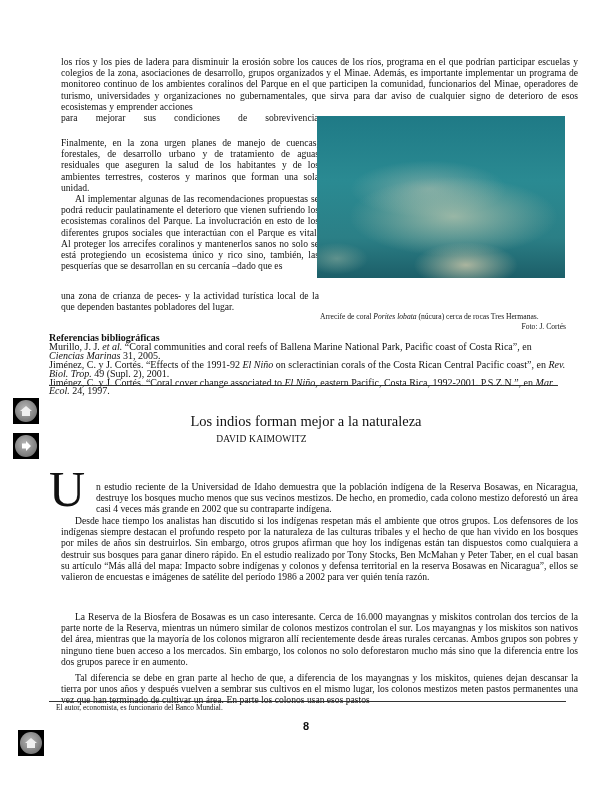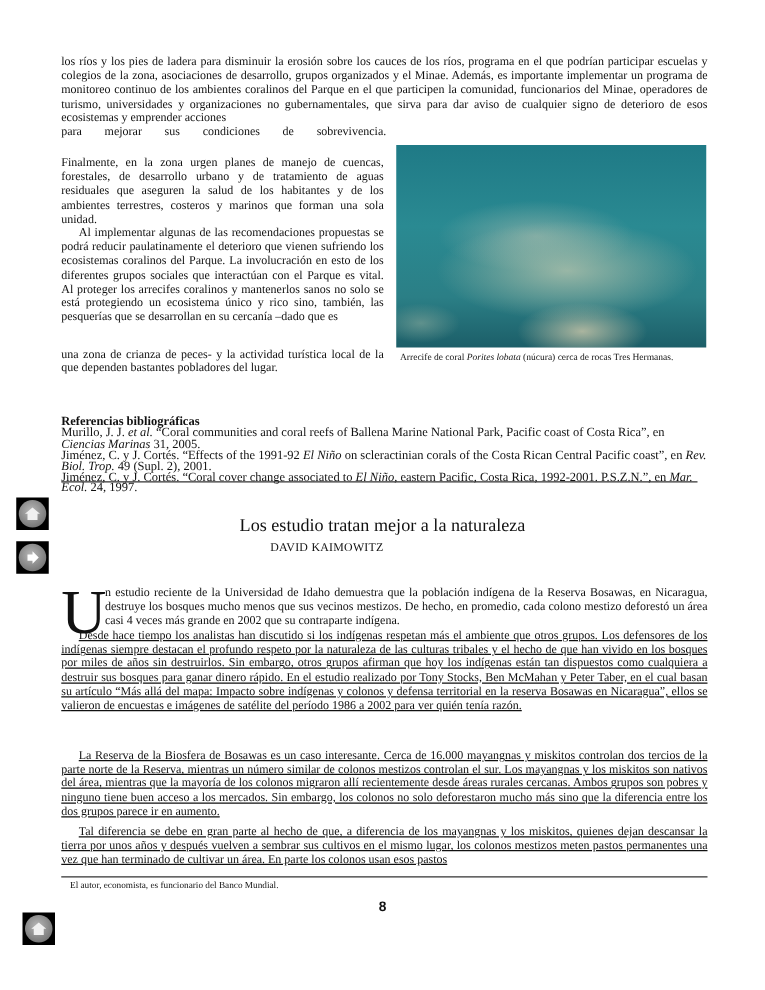--- a/index.html
+++ b/index.html
@@ -1,47 +1,47 @@
 <!DOCTYPE html>
 <html><head>
 <meta charset="utf-8">
 <style>
   html, body { margin: 0; padding: 0; background: #ffffff; }
   body { width: 612px; height: 792px; position: relative; overflow: hidden;
          font-family: "Liberation Serif", serif; color: #111; }
-  .p { position: absolute; font-size: 9.6px; line-height: 11.2px; text-align: justify; margin: 0; }
+  .p { position: absolute; font-size: 9.6px; line-height: 11.2px; text-align: justify; margin: 12px; }
   .top-para { left: 49px; top: 44px; width: 517px; }
   .top-para .lastline { display:block; width: 260px; text-align-last: justify; }
   .col-left { left: 49px; top: 125px; width: 258px; }
   .col-left .indent { text-indent: 14px; display:block; }
   .col-left2 { left: 49px; top: 278px; width: 258px; }
   .photo { position: absolute; left: 317px; top: 116px; width: 248px; height: 162px;
            background:
              radial-gradient(ellipse 60% 35% at 55% 62%, rgba(190,200,175,0.75), rgba(190,200,175,0) 70%),
              radial-gradient(ellipse 45% 25% at 45% 45%, rgba(150,180,170,0.7), rgba(150,180,170,0) 70%),
              radial-gradient(ellipse 30% 20% at 60% 92%, rgba(205,200,170,0.8), rgba(205,200,170,0) 70%),
              radial-gradient(ellipse 18% 14% at 8% 88%, rgba(120,160,150,0.7), rgba(120,160,150,0) 70%),
              linear-gradient(180deg, #1f7a86 0%, #2a8a92 40%, #2b7f86 75%, #1c5e68 100%); }
   .caption { position: absolute; left: 320px; top: 281px; width: 246px; font-size: 7.6px; line-height: 9.5px; }
-  .caption .c1 { display:block; }
+  .caption .c1 { display:block;margin-top:31px; }
   .caption .c2 { display:block; text-align: right; }
   .refs { position: absolute; left: 49px; top: 334px; width: 520px; font-size: 10px; line-height: 8.9px; }
   .refs .h { font-weight: bold; display:block; }
   .refs .r { display:block; }
   .rule { position: absolute; left: 49px; top: 385px; width: 509px; height: 0; border-top: 1px solid #333; }
   .navbtn { position: absolute; left: 13px; width: 26px; height: 26px; background: #000; }
   .navbtn .circle { position:absolute; left:2px; top:2px; width:22px; height:22px; border-radius:50%;
                     background: radial-gradient(circle at 45% 40%, #b8b8b8, #7a7a7a 70%, #5a5a5a); }
   .navbtn .glyph { position:absolute; left:0; top:0; width:26px; height:26px; display:flex; align-items:center; justify-content:center; }
   .title { position: absolute; left: 0; width: 612px; top: 413px; text-align: center; font-size: 14.5px; }
   .author { position: absolute; left: 0; width: 523px; top: 434px; text-align: center; font-size: 9.5px; letter-spacing: 0.2px; }
   .dropcap { position: absolute; left: 49px; top: 467px; font-size: 50px; line-height: 44px; }
   .art1 { left: 84px; top: 469px; width: 482px; }
   .art2 { left: 49px; top: 503px; width: 517px; }
-  .art2 .indent, .art3 .indent, .art4 .indent { text-indent: 14px; display:block;text-decoration:underline; }
+  .art2 .indent, .art3 .indent, .art4 .indent { text-indent: 14px; display:block; }
   .art3 { left: 49px; top: 599px; width: 517px; }
   .art4 { left: 49px; top: 660px; width: 517px; }
   .footrule { position: absolute; left: 49px; top: 701px; width: 517px; border-top: 1px solid #333; }
   .footnote { position: absolute; left: 56px; top: 703px; font-size: 7.4px; }
   .pagenum { position: absolute; left: 0; width: 612px; top: 720px; text-align: center;
              font-family: "Liberation Sans", sans-serif; font-weight: bold; font-size: 11px; }
 </style>
 </head>
 <body>
 
@@ -49,20 +49,21 @@
 
 <p class="p col-left">
   <span class="indent" style="text-indent:0">Finalmente, en la zona urgen planes de manejo de cuencas, forestales, de desarrollo urbano y de tratamiento de aguas residuales que aseguren la salud de los habitantes y de los ambientes terrestres, costeros y marinos que forman una sola unidad.</span>
   <span class="indent">Al implementar algunas de las recomendaciones propuestas se podrá reducir paulatinamente el deterioro que vienen sufriendo los ecosistemas coralinos del Parque. La involucración en esto de los diferentes grupos sociales que interactúan con el Parque es vital. Al proteger los arrecifes coralinos y mantenerlos sanos no solo se está protegiendo un ecosistema único y rico sino, también, las pesquerías que se desarrollan en su cercanía –dado que es</span>
 </p>
 <p class="p col-left2">una zona de crianza de peces- y la actividad turística local de la que dependen bastantes pobladores del lugar.</p>
 
 <div class="photo"></div>
 <div class="caption">
   <span class="c1"><span>Arrecife de coral </span><i>Porites lobata</i><span> (núcura) cerca de rocas Tres Hermanas.</span></span>
+  <span class="c2">Foto: J. Cortés</span>
 </div>
 
 <div class="refs">
   <span class="h">Referencias bibliográficas</span>
   <span class="r"><span>Murillo, J. J. </span><i>et al.</i><span> “Coral communities and coral reefs of Ballena Marine National Park, Pacific coast of Costa Rica”, en </span><i>Ciencias Marinas</i><span> 31, 2005.</span></span>
   <span class="r"><span>Jiménez, C. y J. Cortés. “Effects of the 1991-92 </span><i>El Niño</i><span> on scleractinian corals of the Costa Rican Central Pacific coast”, en </span><i>Rev. Biol. Trop.</i><span> 49 (Supl. 2), 2001.</span></span>
   <span class="r"><span>Jiménez, C. y J. Cortés. “Coral cover change associated to </span><i>El Niño</i><span>, eastern Pacific, Costa Rica, 1992-2001. P.S.Z.N.”, en </span><i>Mar. Ecol.</i><span> 24, 1997.</span></span>
 </div>
 
 <div class="rule"></div>
@@ -77,21 +78,21 @@
 </div>
 <div class="navbtn" style="top:433px">
   <div class="circle"></div>
   <div class="glyph">
     <svg width="12" height="12" viewBox="0 0 12 12">
         <path d="M2 3.5 L6 3.5 L6 1 L11 6 L6 11 L6 8.5 L2 8.5 Z" fill="#ffffff"></path>
       </svg>
   </div>
 </div>
 
-<div class="title">Los estudio tratan mejor a la naturaleza</div>
+<div class="title">Los indios forman mejor a la naturaleza</div>
 <div class="author">DAVID KAIMOWITZ</div>
 
 <div class="dropcap">U</div>
 <p class="p art1">n estudio reciente de la Universidad de Idaho demuestra que la población indígena de la Reserva Bosawas, en Nicaragua, destruye los bosques mucho menos que sus vecinos mestizos. De hecho, en promedio, cada colono mestizo deforestó un área casi 4 veces más grande en 2002 que su contraparte indígena.</p>
 <p class="p art2">
     <span class="indent">Desde hace tiempo los analistas han discutido si los indígenas respetan más el ambiente que otros grupos. Los defensores de los indígenas siempre destacan el profundo respeto por la naturaleza de las culturas tribales y el hecho de que han vivido en los bosques por miles de años sin destruirlos. Sin embargo, otros grupos afirman que hoy los indígenas están tan dispuestos como cualquiera a destruir sus bosques para ganar dinero rápido. En el estudio realizado por Tony Stocks, Ben McMahan y Peter Taber, en el cual basan su artículo “Más allá del mapa: Impacto sobre indígenas y colonos y defensa territorial en la reserva Bosawas en Nicaragua”, ellos se valieron de encuestas e imágenes de satélite del período 1986 a 2002 para ver quién tenía razón.</span>
   </p>
 <p class="p art3">
     <span class="indent">La Reserva de la Biosfera de Bosawas es un caso interesante. Cerca de 16.000 mayangnas y miskitos controlan dos tercios de la parte norte de la Reserva, mientras un número similar de colonos mestizos controlan el sur. Los mayangnas y los miskitos son nativos del área, mientras que la mayoría de los colonos migraron allí recientemente desde áreas rurales cercanas. Ambos grupos son pobres y ninguno tiene buen acceso a los mercados. Sin embargo, los colonos no solo deforestaron mucho más sino que la diferencia entre los dos grupos parece ir en aumento.</span>
   </p>

